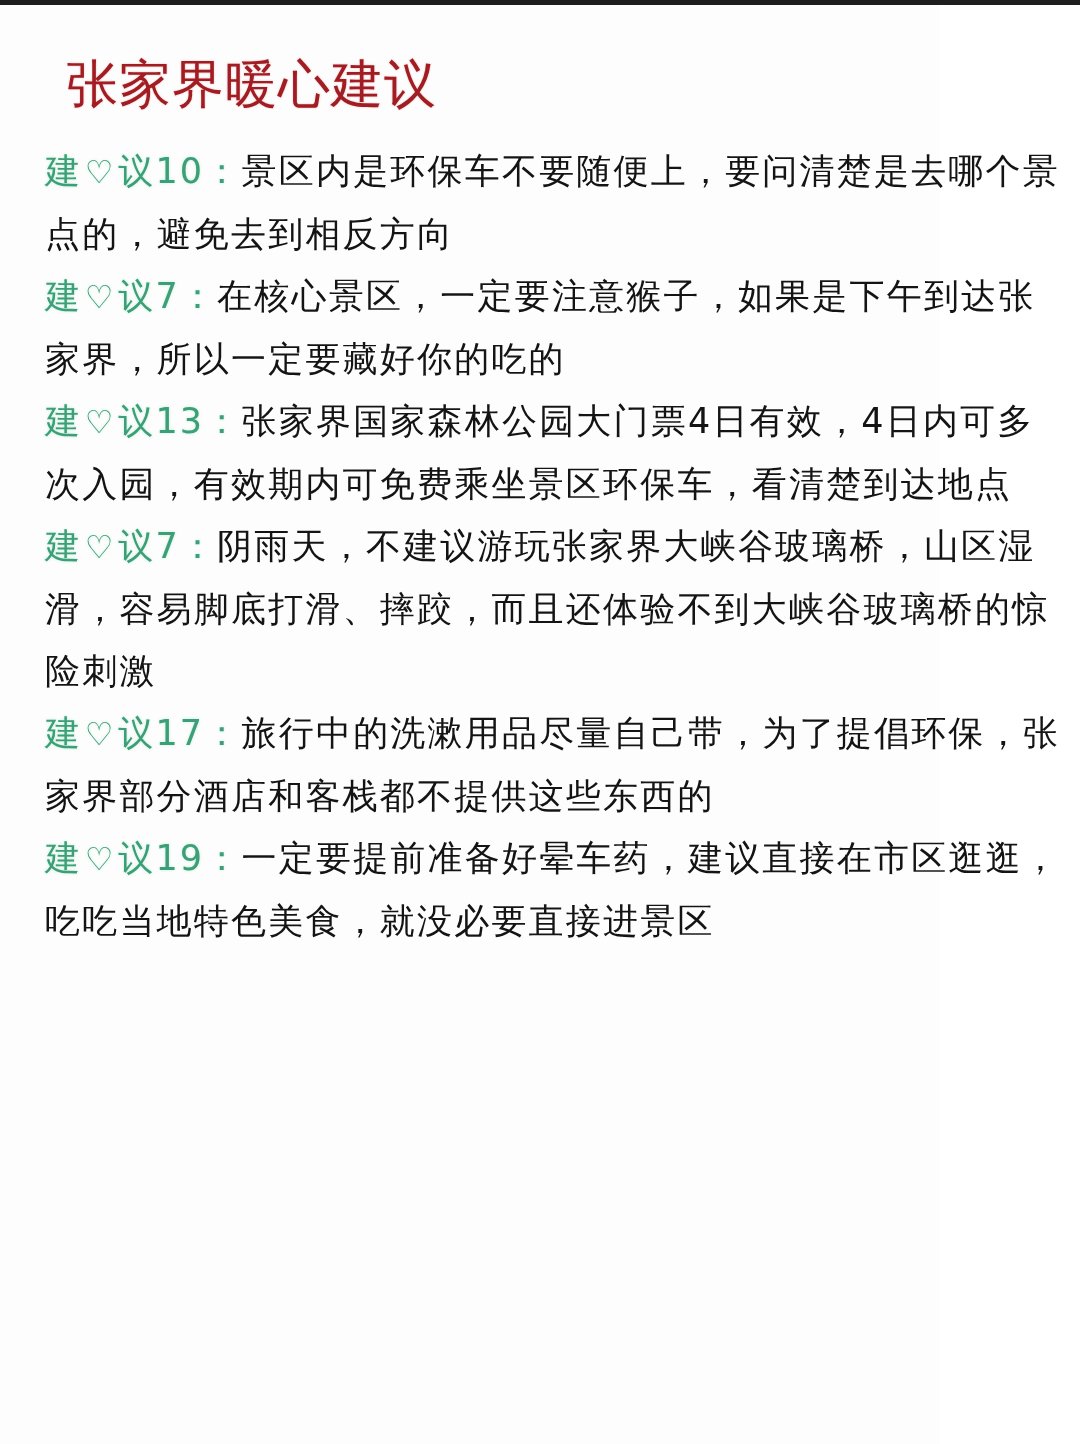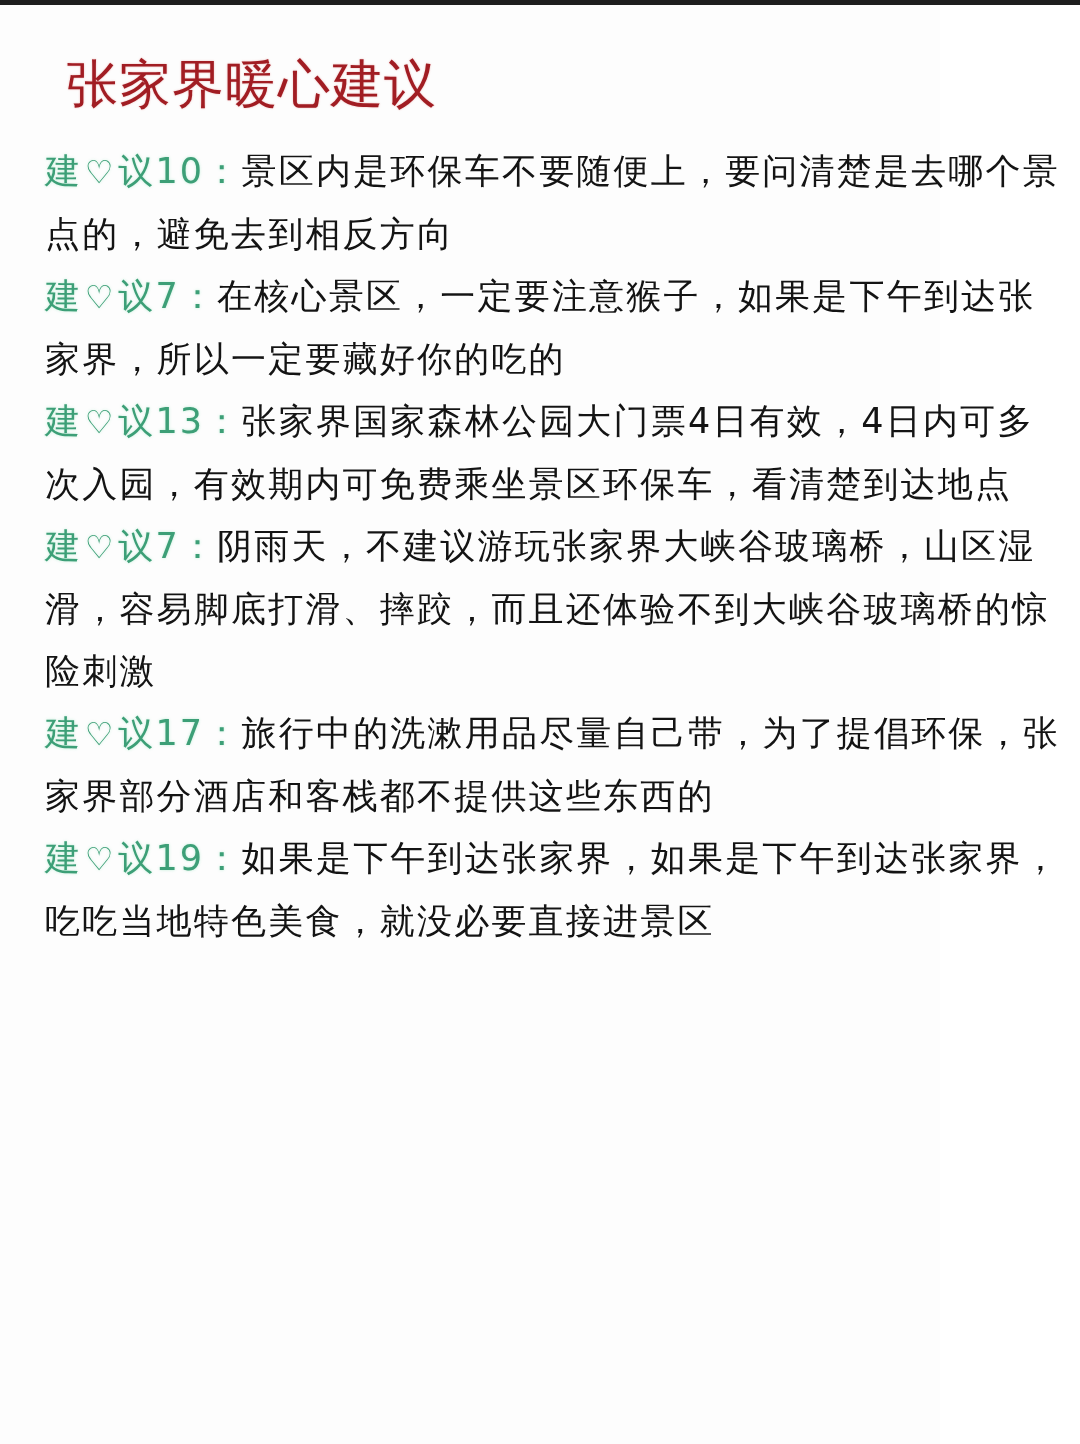--- a/index.html
+++ b/index.html
@@ -89,16 +89,16 @@
     <li class="tip">
       <span class="tip-label"><span>建</span><span class="heart">♡</span><span>议</span><span>13</span><span class="colon">：</span></span><span>张家界国家森林公园大门票4日有效，4日内可多次入园，有效期内可免费乘坐景区环保车，看清楚到达地点</span>
     </li>
     <li class="tip">
       <span class="tip-label"><span>建</span><span class="heart">♡</span><span>议</span><span>7</span><span class="colon">：</span></span><span>阴雨天，不建议游玩张家界大峡谷玻璃桥，山区湿滑，容易脚底打滑、摔跤，而且还体验不到大峡谷玻璃桥的惊险刺激</span>
     </li>
     <li class="tip">
       <span class="tip-label"><span>建</span><span class="heart">♡</span><span>议</span><span>17</span><span class="colon">：</span></span><span>旅行中的洗漱用品尽量自己带，为了提倡环保，张家界部分酒店和客栈都不提供这些东西的</span>
     </li>
     <li class="tip">
-      <span class="tip-label"><span>建</span><span class="heart">♡</span><span>议</span><span>19</span><span class="colon">：</span></span><span>如果是下午到达张家界，如果是下午到达张家界，吃吃当地特色美食，就没必要直接进景区</span>
+      <span class="tip-label"><span>建</span><span class="heart">♡</span><span>议</span><span>19</span><span class="colon">：</span></span><span>一定要提前准备好晕车药，建议直接在市区逛逛，吃吃当地特色美食，就没必要直接进景区</span>
     </li>
   </ul>
 </div>
 
 </body></html>

